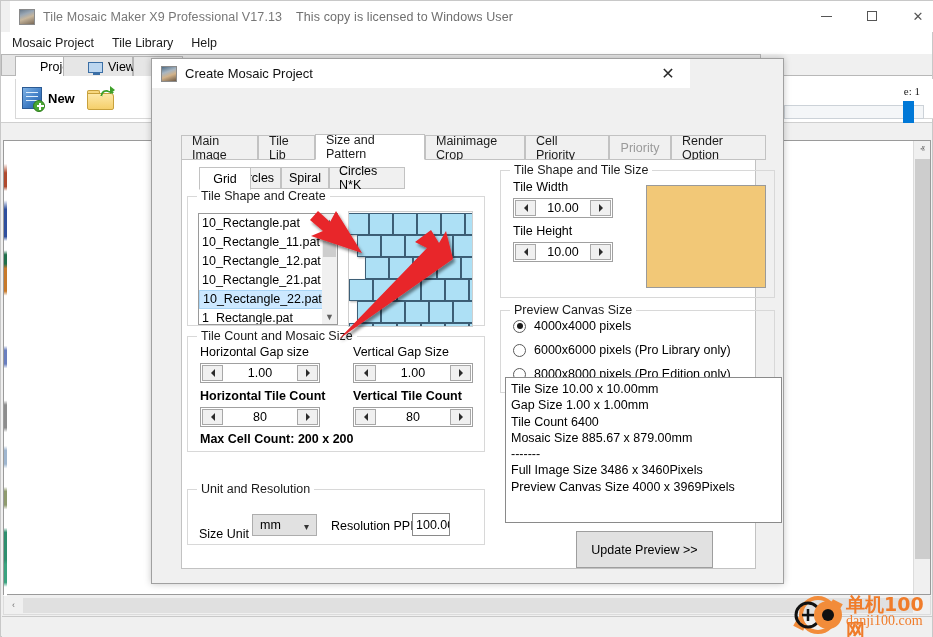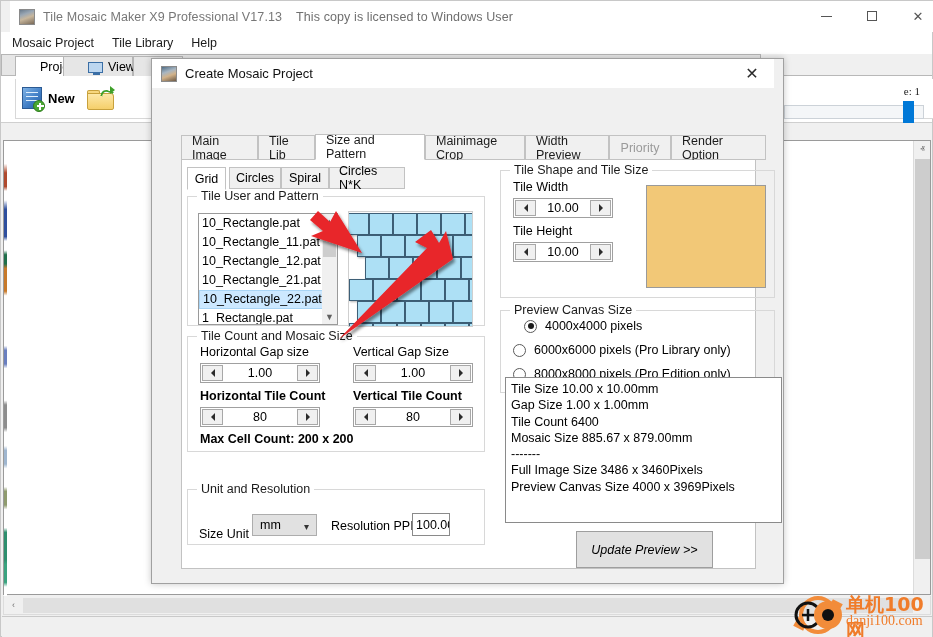--- a/index.html
+++ b/index.html
@@ -241,21 +241,21 @@
   }
 
   
   #dialog {
     position: absolute; left: 151px; top: 58px; width: 633px; height: 526px;
     background: #f0f0f0;
     border: 1px solid #a0a0a0;
     box-shadow: 0 0 7px rgba(0,0,0,0.22);
   }
   #dlg-titlebar {
-    position: absolute; left: 0; top: 0; width: 622px; height: 29px;
+    position: absolute; left: 0; top: 0; width: 538px; height: 29px;
     background: #ffffff;
     display: flex; align-items: center;
   }
   #dlg-icon {
     width: 16px; height: 16px; margin-left: 9px; margin-right: 8px;
     background: linear-gradient(160deg,#4f6d86 0%,#a8b6c2 35%,#d2b289 60%,#6d5a46 100%);
     border: 1px solid #8a8a8a;
   }
   #dlg-title { font-size: 13px; color: #111; }
   #dlg-close {
@@ -425,21 +425,20 @@
     background: #ffffff; border: 1px solid #8a8a8a;
     padding: 3px 5px;
     font-size: 12.5px; line-height: 16.3px;
   }
 
   #update-btn {
     position: absolute; left: 575px; top: 530px; width: 137px; height: 37px;
     background: #e1e1e1; border: 1px solid #9e9e9e;
     display:flex; align-items:center; justify-content:center;
     font-size: 12.5px;
-    font-style: italic;
   }
 
   
   .red-arrow { position: absolute; pointer-events: none; }
 
   
   #watermark {
     position: absolute; left: 788px; top: 592px; width: 145px; height: 45px;
   }
   #wm-text1 {
@@ -553,49 +552,49 @@
     <div class="otab" style="left:77px;width:57px">
         <span>Tile Lib</span>
       </div>
     <div class="otab active" style="left:134px;width:110px">
         <span>Size and Pattern</span>
       </div>
     <div class="otab" style="left:244px;width:100px">
         <span>Mainimage Crop</span>
       </div>
     <div class="otab" style="left:344px;width:84px">
-        <span>Width Preview</span>
+        <span>Cell Priority</span>
       </div>
     <div class="otab disabled" style="left:428px;width:62px">
         <span>Priority</span>
       </div>
     <div class="otab" style="left:490px;width:95px">
         <span>Render Option</span>
       </div>
   </div>
 
   <div id="tabpage">
 
     <div id="inner-tabs">
-      <div class="itab active" style="left:0px;width:39px">
+      <div class="itab active" style="left:12px;width:52px">
           <span>Grid</span>
         </div>
       <div class="itab" style="left:42px;width:52px">
           <span>Circles</span>
         </div>
       <div class="itab" style="left:94px;width:48px">
           <span>Spiral</span>
         </div>
       <div class="itab" style="left:142px;width:76px">
           <span>Circles N*K</span>
         </div>
     </div>
 
     <div class="groupbox" style="left:5px; top:36px; width:298px; height:130px;">
-      <span class="gb-title">Tile User and Pattern</span>
+      <span class="gb-title">Tile Shape and Create</span>
 
       <div id="patlist">
         <div class="pat-item">10_Rectangle.pat</div>
         <div class="pat-item">10_Rectangle_11.pat</div>
         <div class="pat-item">10_Rectangle_12.pat</div>
         <div class="pat-item">10_Rectangle_21.pat</div>
         <div class="pat-item sel">10_Rectangle_22.pat</div>
         <div class="pat-item">1_Rectangle.pat</div>
 
         <div id="patlist-scroll">
@@ -737,21 +736,21 @@
             <i class="tri-r"></i>
           </span>
       </div>
 
       <div id="tile-swatch"></div>
     </div>
 
     <div class="groupbox" style="left:318px; top:150px; width:275px; height:83px;">
       <span class="gb-title">Preview Canvas Size</span>
 
-      <div class="radio-row" style="left:23px; top:8px;">
+      <div class="radio-row" style="left:12px; top:8px;">
         <span class="radio on"></span>
         <span>4000x4000 pixels</span>
       </div>
       <div class="radio-row" style="left:12px; top:32px;">
         <span class="radio"></span>
         <span>6000x6000 pixels (Pro Library only)</span>
       </div>
       <div class="radio-row" style="left:12px; top:56px;">
         <span class="radio"></span>
         <span>8000x8000 pixels (Pro Edition only)</span>

